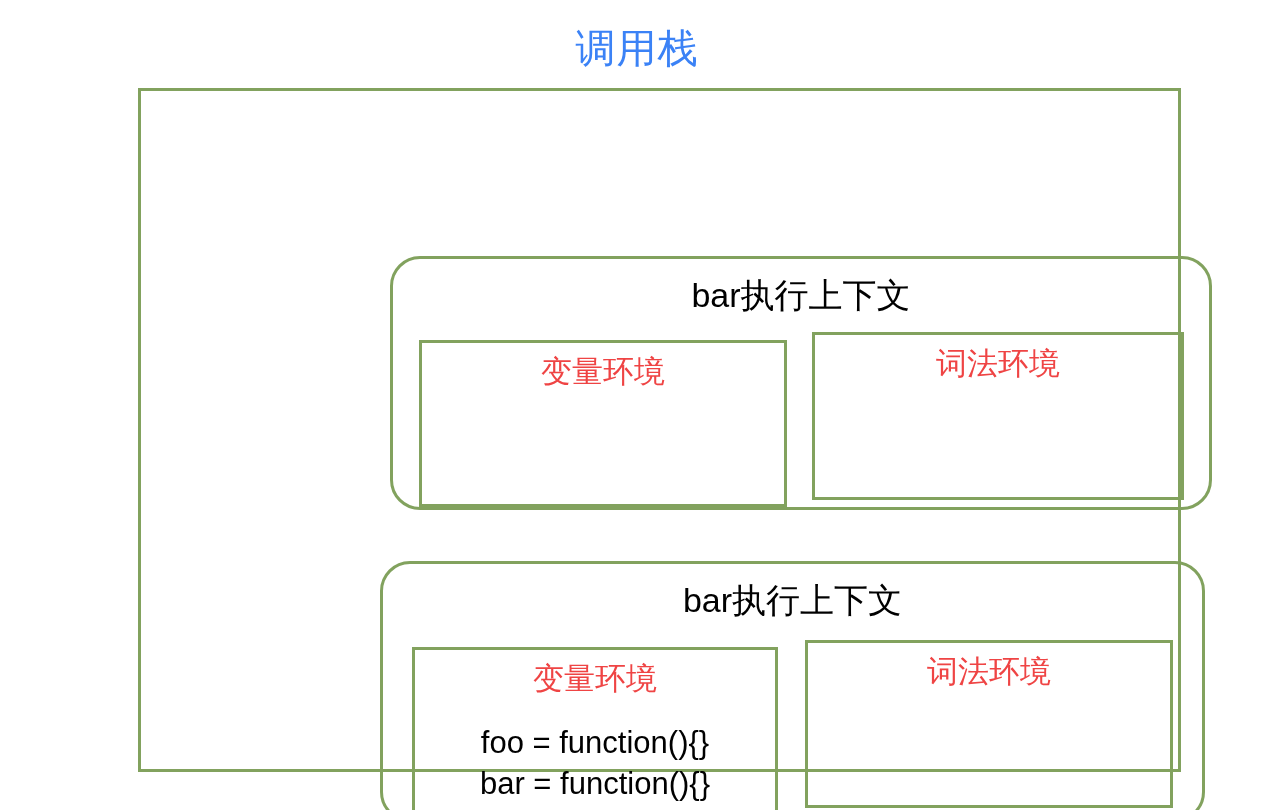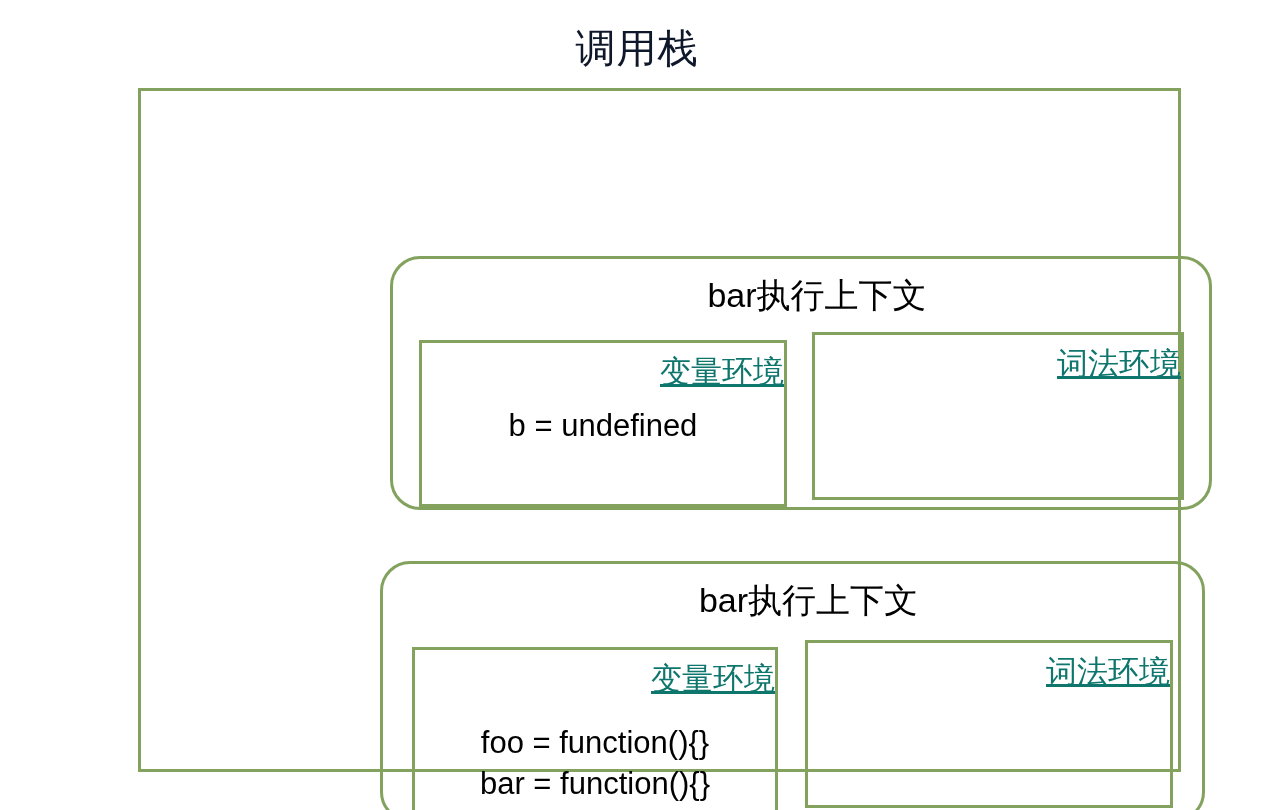--- a/index.html
+++ b/index.html
@@ -28,21 +28,21 @@
   #diagram-title {
     position: absolute;
     left: 0;
     top: 24px;
     width: 1274px;
     text-align: center;
     font-size: 40px;
     line-height: 48px;
     font-weight: 400;
     letter-spacing: 1px;
-    color: #0f172a;
+    color: #3b82f6;
     white-space: nowrap;
   }
 
   
   #call-stack-frame {
     position: absolute;
     left: 138px;
     top: 88px;
     width: 1043px;
     height: 684px;
@@ -76,21 +76,20 @@
 
   .context-title {
     position: absolute;
     left: 0;
     width: 100%;
     text-align: center;
     font-size: 34px;
     line-height: 40px;
     white-space: nowrap;
     color: #000000;
-    padding-left: 16px;
   }
 
   #bar-context-title { top: 16px; }
   #global-context-title { top: 16px; }
 
   
   .env-box {
     position: absolute;
     border: 3px solid #82a25e;
     box-sizing: border-box;
@@ -120,26 +119,25 @@
     top: 549px;
     width: 368px;
     height: 168px;
   }
 
   .env-title {
     position: absolute;
     left: 0;
     top: 10px;
     width: 100%;
-    text-align: right;
+    text-align: center;
     font-size: 31px;
     line-height: 38px;
     white-space: nowrap;
-    color: #0f766e;
-    text-decoration: underline;
+    color: #ef4444;
   }
 
   .env-entries {
     position: absolute;
     left: 0;
     top: 58px;
     width: 100%;
     text-align: center;
     color: #000000;
   }
@@ -161,23 +159,20 @@
   <div id="diagram-title">调用栈</div>
 
   <div id="call-stack-frame" style="border-color: rgb(130, 162, 94);">
 
     <div id="bar-context" class="context-box" style="border-color: rgb(130, 162, 94);">
       <div id="bar-context-title" class="context-title">bar执行上下文</div>
     </div>
 
     <div id="bar-variable-env" class="env-box" style="border-color: rgb(130, 162, 94);">
       <div class="env-title">变量环境</div>
-      <div class="env-entries">
-        <div class="env-entry">b = undefined</div>
-      </div>
     </div>
 
     <div id="bar-lexical-env" class="env-box" style="border-color: rgb(130, 162, 94);">
       <div class="env-title">词法环境</div>
       <div class="env-entries"></div>
     </div>
 
     <div id="global-context" class="context-box" style="border-color: rgb(130, 162, 94);">
       <div id="global-context-title" class="context-title">bar执行上下文</div>
     </div>

